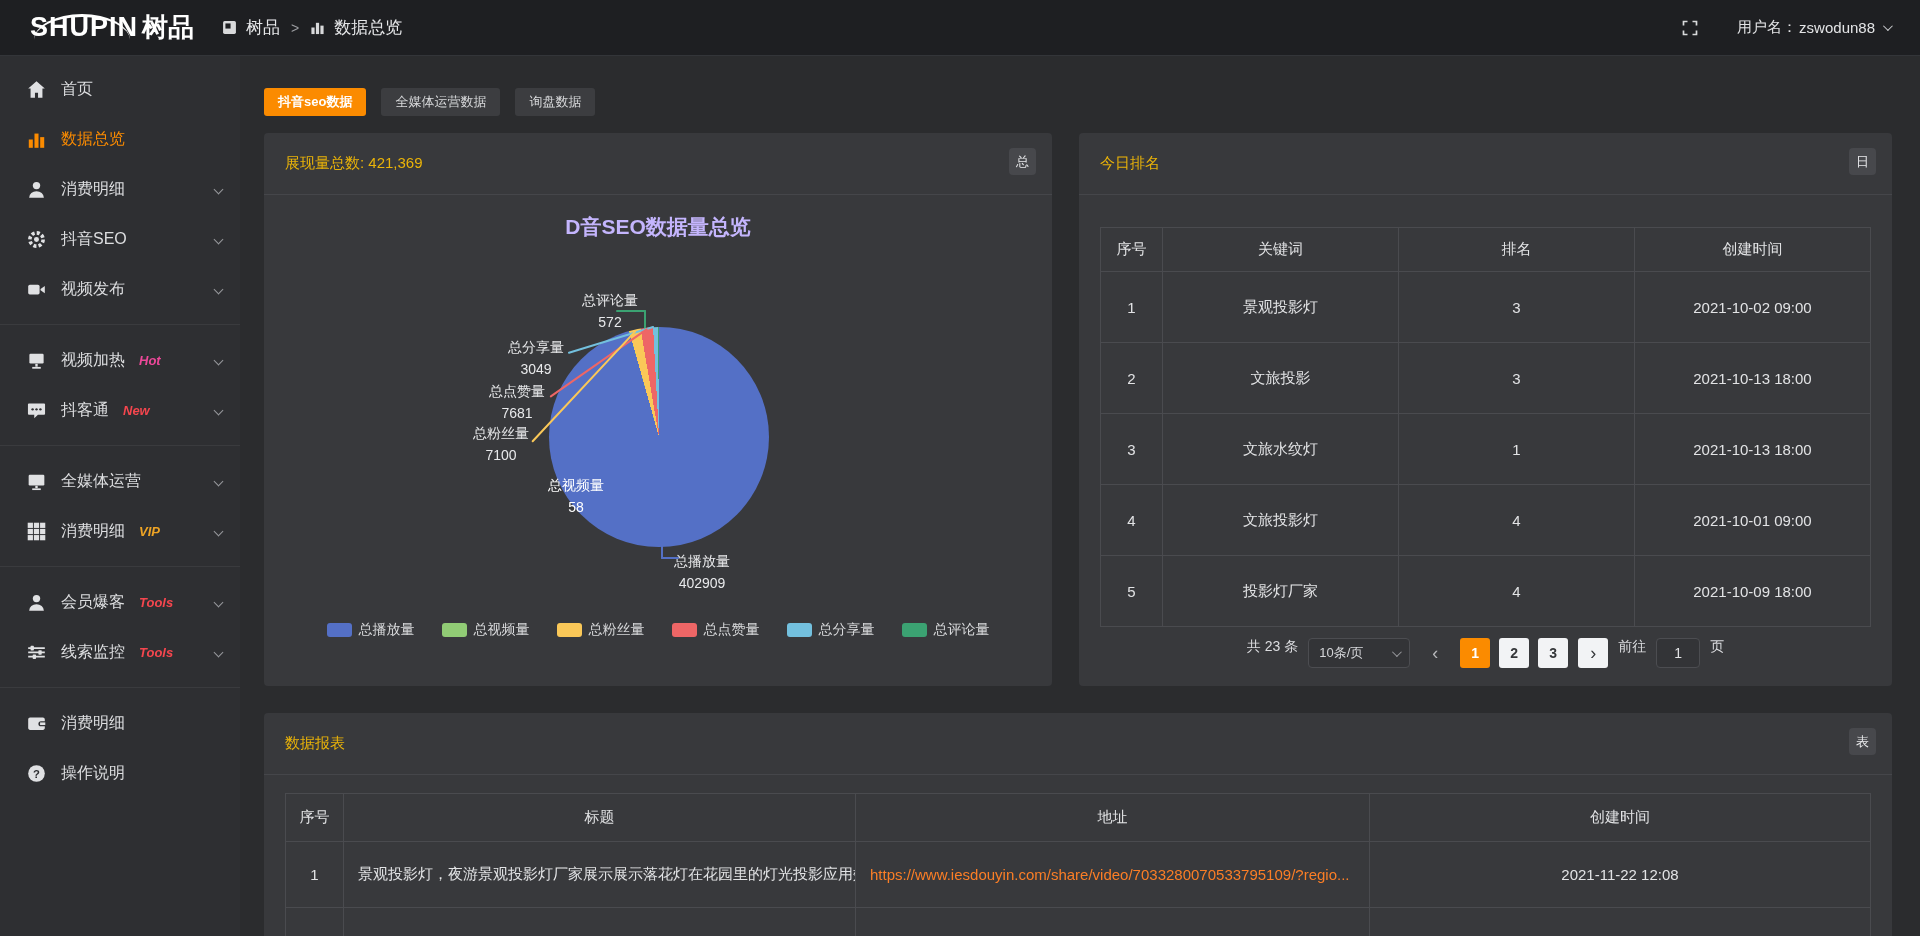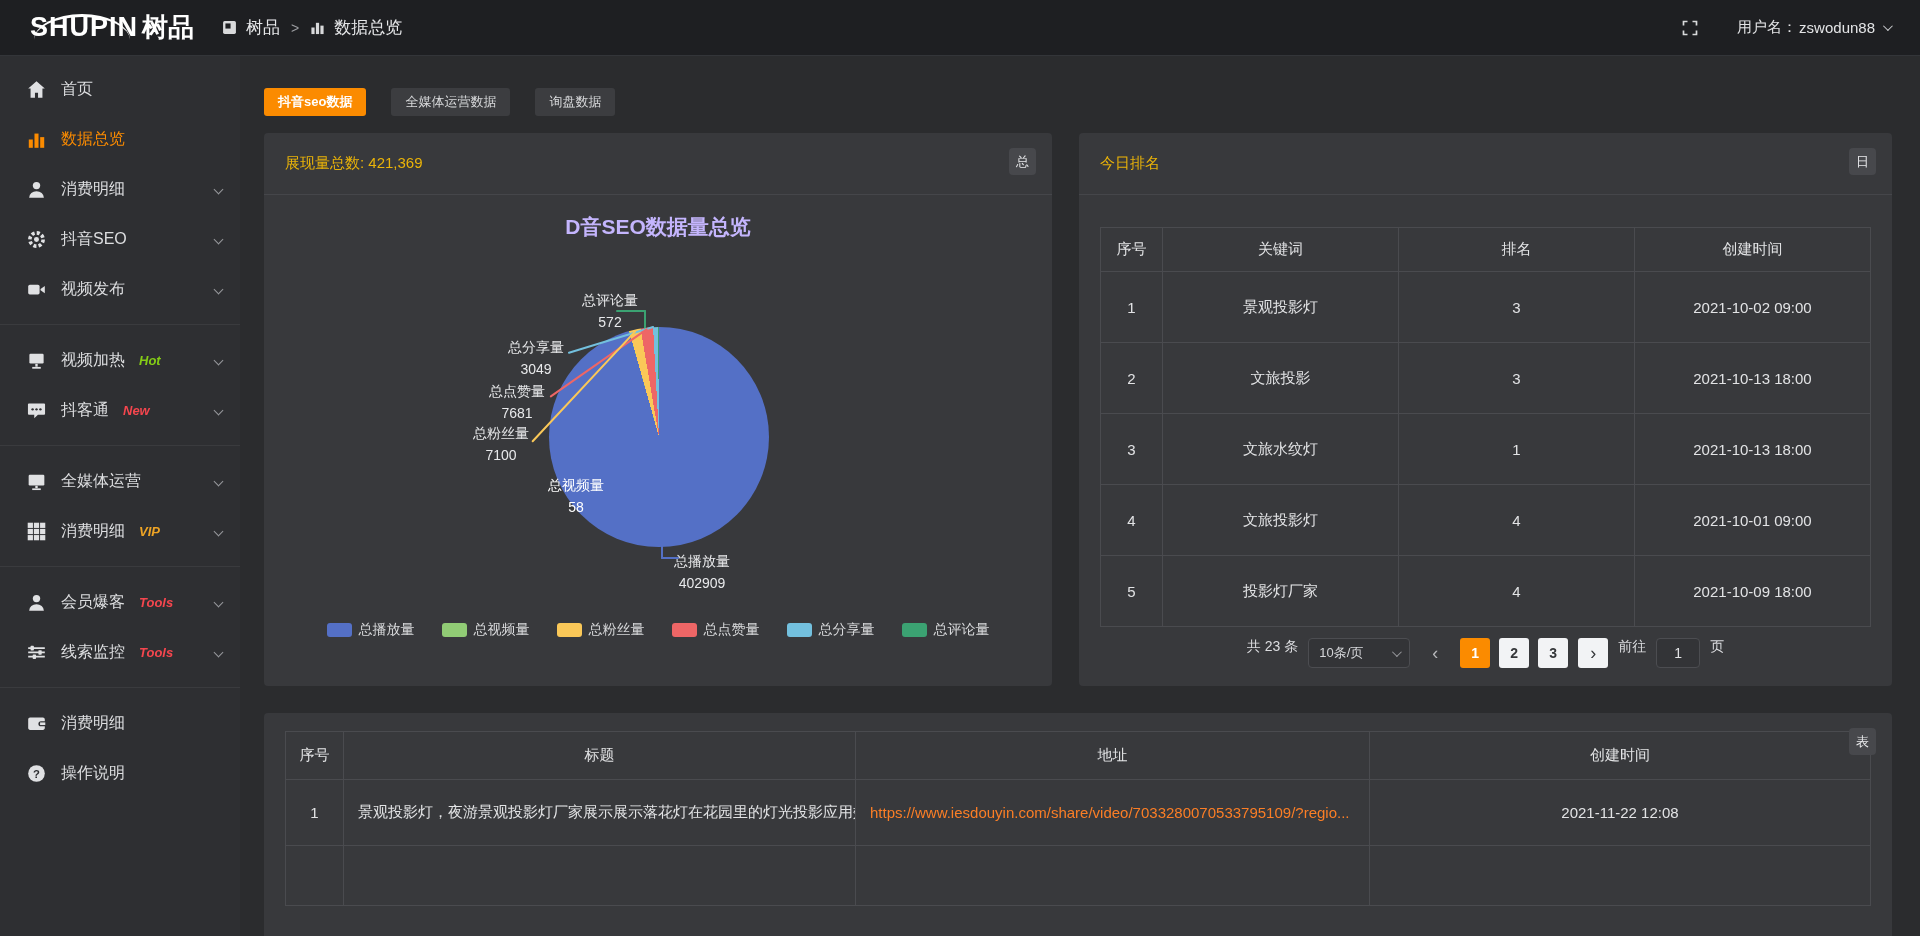--- a/index.html
+++ b/index.html
@@ -32,21 +32,21 @@
   .sidebar{position:absolute;top:56px;left:0;bottom:0;width:240px;background:var(--bg-sidebar);padding-top:8px}
   .side-item{height:50px;display:flex;align-items:center;padding:0 18px 0 27px;font-size:16px;color:#dddee0;cursor:pointer;position:relative}
   .side-icon{width:19px;height:19px;margin-right:15px;color:#e0e1e3;flex:none}
   .side-item.active{color:var(--accent)}
   .side-item.active .side-icon{color:var(--accent)}
   .side-badge{font-size:13px;font-weight:bold;font-style:italic;margin-left:14px}
   .side-arrow{margin-left:auto;width:7px;height:7px;border-right:1.5px solid #97989c;border-bottom:1.5px solid #97989c;transform:rotate(45deg)}
   .side-divider{height:1px;background:#3a3b3e;margin:10px 0}
 
   
-  .tabs{position:absolute;left:264px;top:88px;display:flex;gap:25px}
+  .tabs{position:absolute;left:264px;top:88px;display:flex;gap:15px}
   .tab{height:28px;padding:0 14px;font-size:13px;border:none;border-radius:3px;background:#3c3d40;color:#d9dadc;cursor:pointer;font-family:inherit}
   .tab.active{background:var(--accent);color:#fff;font-weight:bold}
 
   
   .panel{position:absolute;background:var(--bg-panel);border-radius:4px}
   .panel-hd{height:62px;display:flex;align-items:center;padding:0 21px;border-bottom:1px solid var(--line-soft);font-size:15px;color:#eab308}
   .corner-badge{position:absolute;top:15px;right:16px;width:27px;height:27px;background:#47484c;border:none;border-radius:4px;color:#e8e9eb;font-size:13px;cursor:pointer;font-family:inherit}
   .chart-panel{left:264px;top:133px;width:788px;height:553px}
   .rank-panel{left:1079px;top:133px;width:813px;height:553px}
   .report-panel{left:264px;top:713px;width:1628px;height:330px}
@@ -197,21 +197,21 @@
       <div class="side-divider"></div>
       <div class="side-item">
         <span class="side-icon">
           <svg viewBox="0 0 16 16">
             <rect x="2" y="2.3" width="12" height="8.2" rx="1"></rect>
             <rect x="7" y="10.8" width="2" height="2.4"></rect>
             <rect x="4.4" y="13.4" width="7.2" height="1.5"></rect>
           </svg>
         </span>
         <span>视频加热</span>
-        <span class="side-badge" style="color: #84cc16;">Hot</span>
+        <span class="side-badge" style="color: #ec4899;">Hot</span>
         <span class="side-arrow"></span>
       </div>
       <div class="side-item">
         <span class="side-icon">
           <svg viewBox="0 0 16 16">
             <path d="M1.6 2h12.8c.5 0 .8.3.8.8v7.9c0 .5-.3.8-.8.8H9.2l-3.1 3v-3H1.6c-.5 0-.8-.3-.8-.8V2.8c0-.5.3-.8.8-.8z"></path>
             <circle cx="4.7" cy="7" r="1" fill="#2e2f32"></circle>
             <circle cx="8" cy="7" r="1" fill="#2e2f32"></circle>
             <circle cx="11.3" cy="7" r="1" fill="#2e2f32"></circle>
           </svg>
@@ -433,20 +433,23 @@
           <button class="pg num">3</button>
         </span>
       <button class="pg next">›</button>
       <span>前往</span>
       <input class="goto-input" value="1" style="">
       <span>页</span>
     </div>
   </div>
 
   <div class="panel report-panel">
+    <div class="panel-hd">
+      <span>数据报表</span>
+    </div>
     <button class="corner-badge">表</button>
     <table class="report-table">
       <thead>
           <tr id="report-head">
             <th class="c0">序号</th>
             <th class="c1">标题</th>
             <th class="c2">地址</th>
             <th class="c3">创建时间</th>
           </tr>
         </thead>

